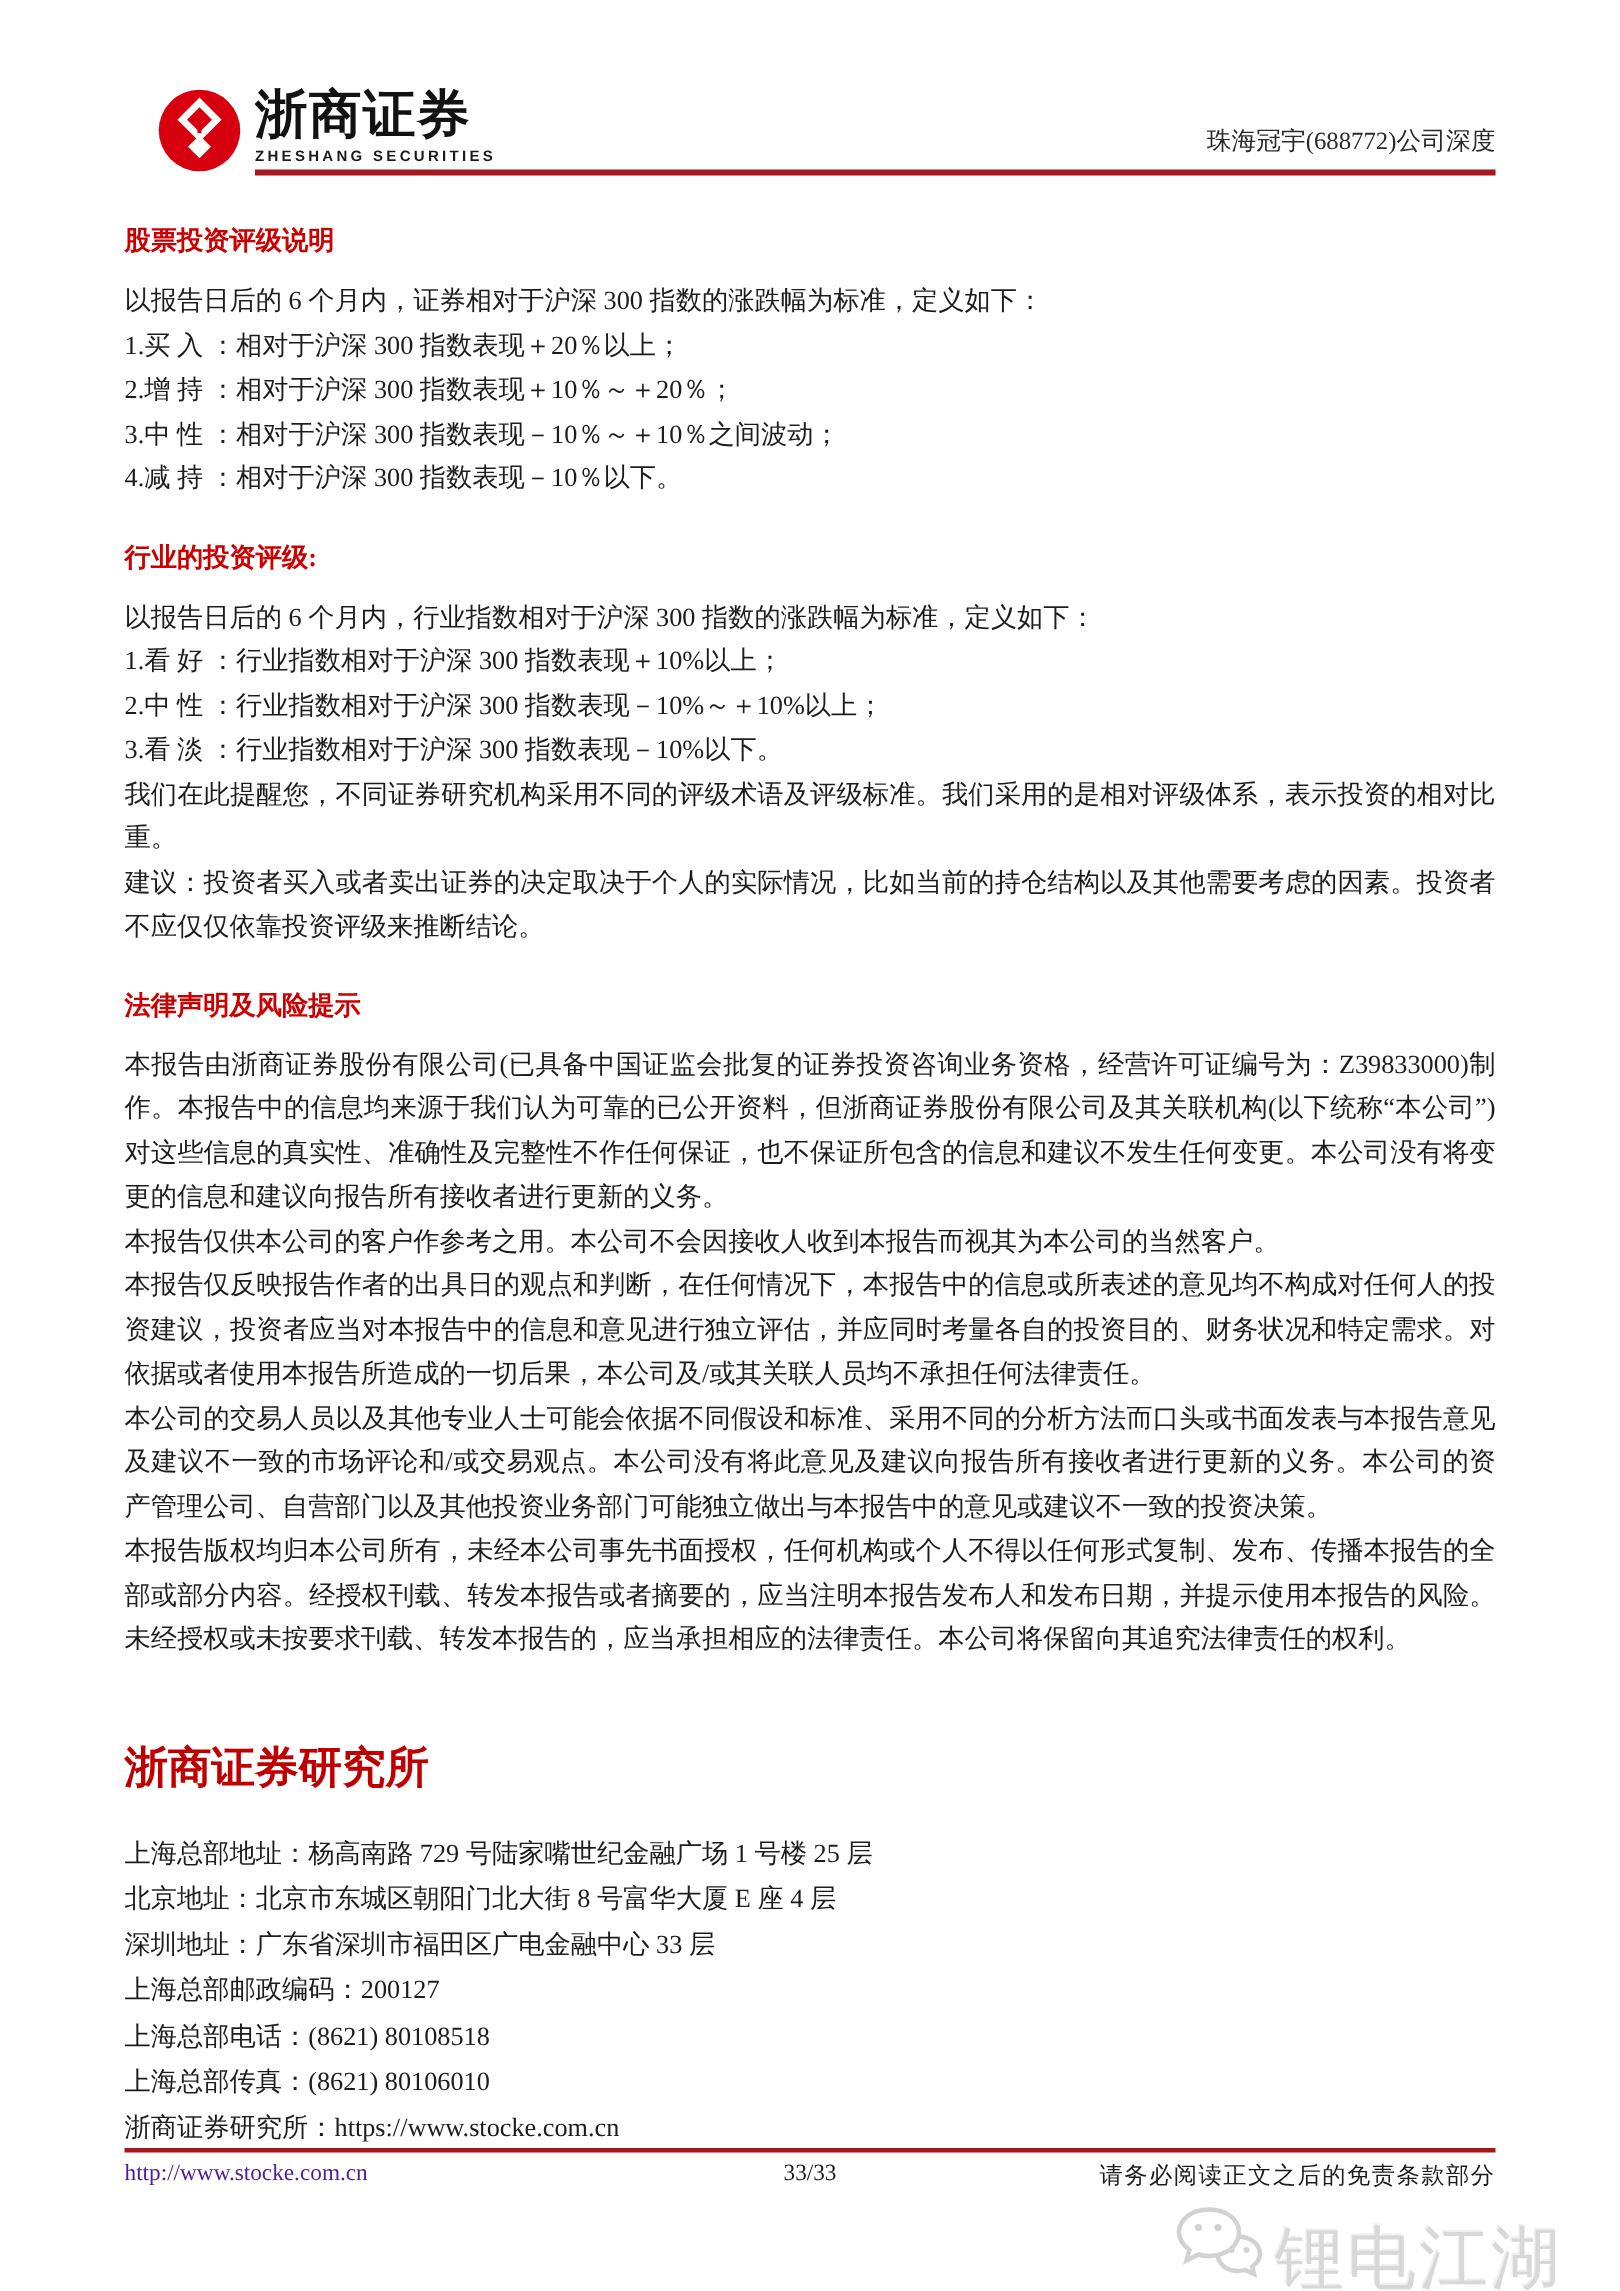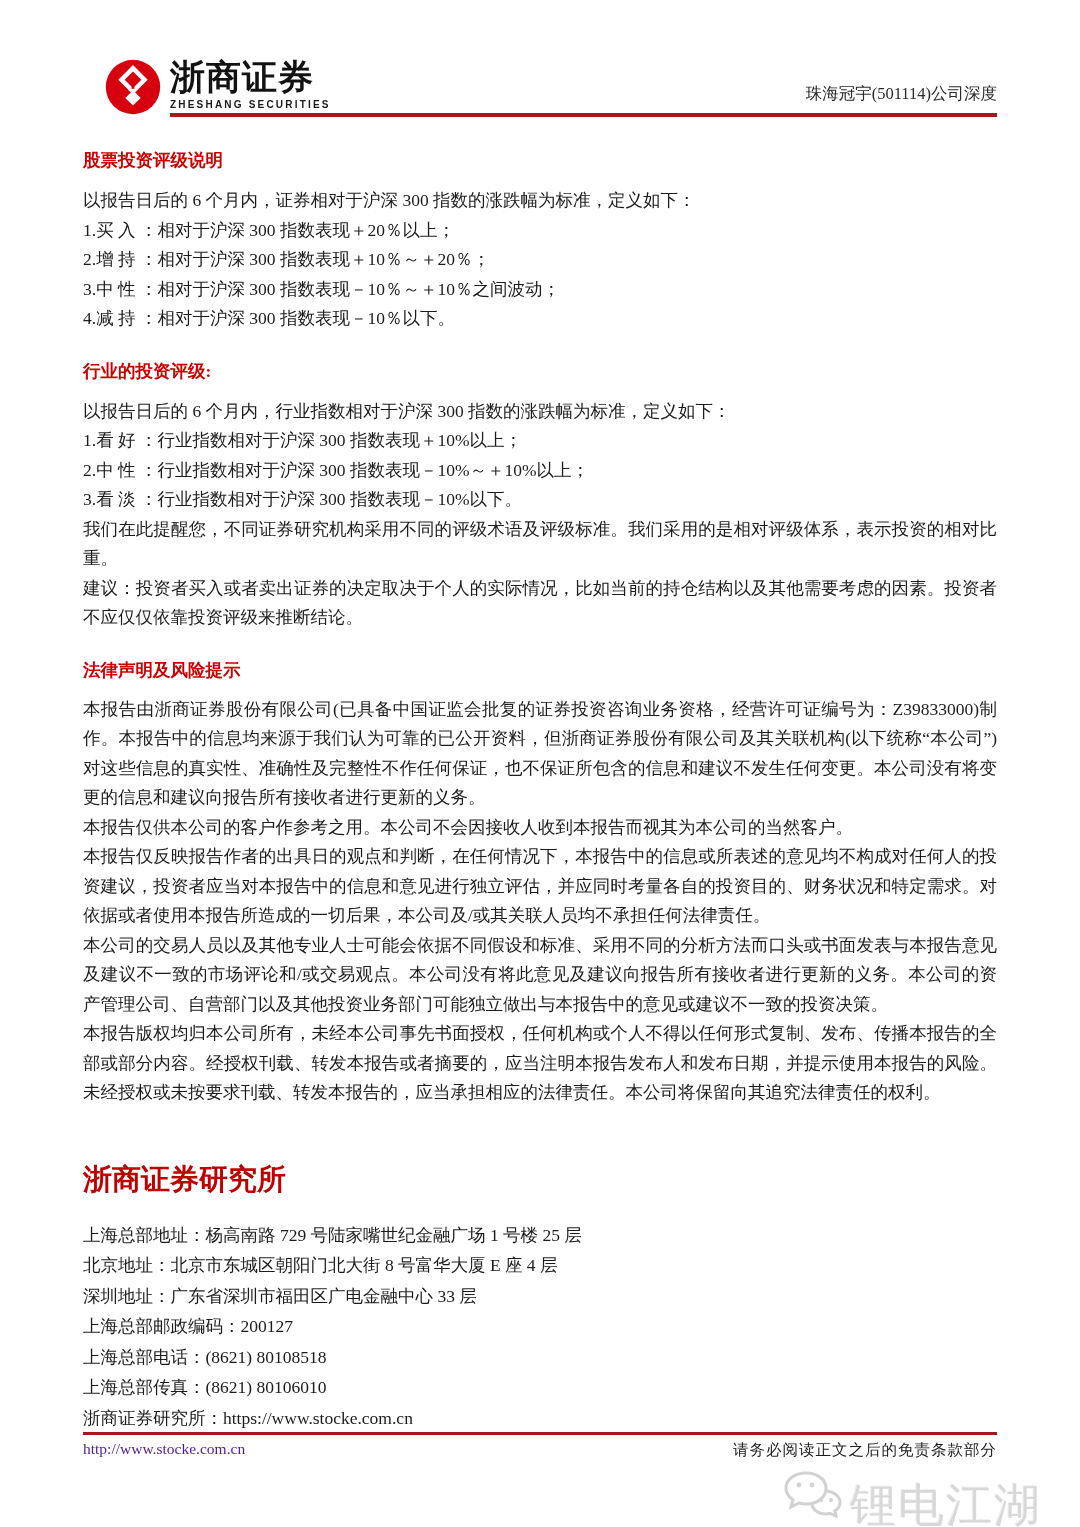--- a/index.html
+++ b/index.html
@@ -88,21 +88,21 @@
         <g transform="rotate(45 32 44)">
           <rect x="26" y="38" width="12" height="12" fill="#ffffff"></rect>
         </g>
         <rect x="30.5" y="20" width="3" height="14" fill="#d7000f"></rect>
       </svg>
       <div class="logo-text">
         <div class="logo-title">浙商证券</div>
         <div class="logo-subtitle">ZHESHANG SECURITIES</div>
       </div>
     </div>
-    <div class="doc-title">珠海冠宇(501114)公司深度</div>
+    <div class="doc-title">珠海冠宇(688772)公司深度</div>
     <div class="header-rule"></div>
   </div>
 
   <div class="main">
 
     <div class="red-heading h-stock">股票投资评级说明</div>
     <div class="body-line intro">以报告日后的 6 个月内，证券相对于沪深 300 指数的涨跌幅为标准，定义如下：</div>
     <div class="rating-list">
       <div class="body-line">1.买 入 ：相对于沪深 300 指数表现＋20％以上；</div>
       <div class="body-line">2.增 持 ：相对于沪深 300 指数表现＋10％～＋20％；</div>
@@ -139,20 +139,21 @@
       <div class="institute-line">上海总部传真：(8621) 80106010</div>
       <div class="institute-line">
         <span>浙商证券研究所：</span><a class="institute-link" href="#">https://www.stocke.com.cn</a>
       </div>
     </div>
   </div>
 
   <div class="footer-rule"></div>
   <div class="footer-row">
     <a class="footer-site" href="#">http://www.stocke.com.cn</a>
+    <div class="footer-page">33/33</div>
     <div class="footer-notice">请务必阅读正文之后的免责条款部分</div>
   </div>
 
   <div class="watermark">
     <svg class="watermark-icon" viewBox="0 0 62 52">
       <g fill="none" stroke="#d2d2d2" stroke-width="3">
         <path d="M24 4 C12 4 4 11 4 19 C4 24 7 28 11 31 L9 38 L17 34 C19 34.6 21.5 35 24 35 C36 35 44 28 44 19 C44 11 36 4 24 4 Z"></path>
         <path d="M44 22 C52 22.5 58 27.5 58 33.5 C58 37 55.8 40 52.8 42 L54 47 L48 44.3 C46.6 44.7 45 45 43.3 45 C36 45 30.2 40.3 29.8 34.6"></path>
       </g>
       <g fill="#d2d2d2">

